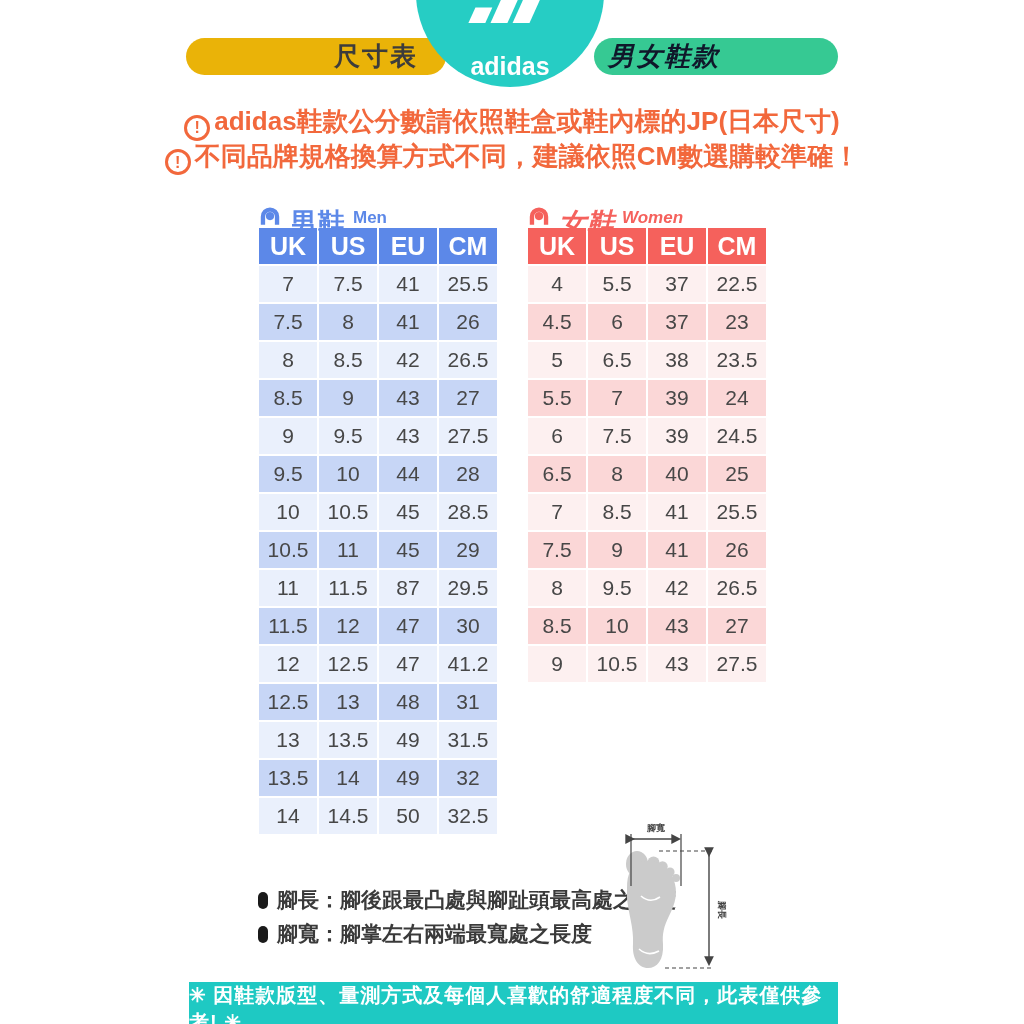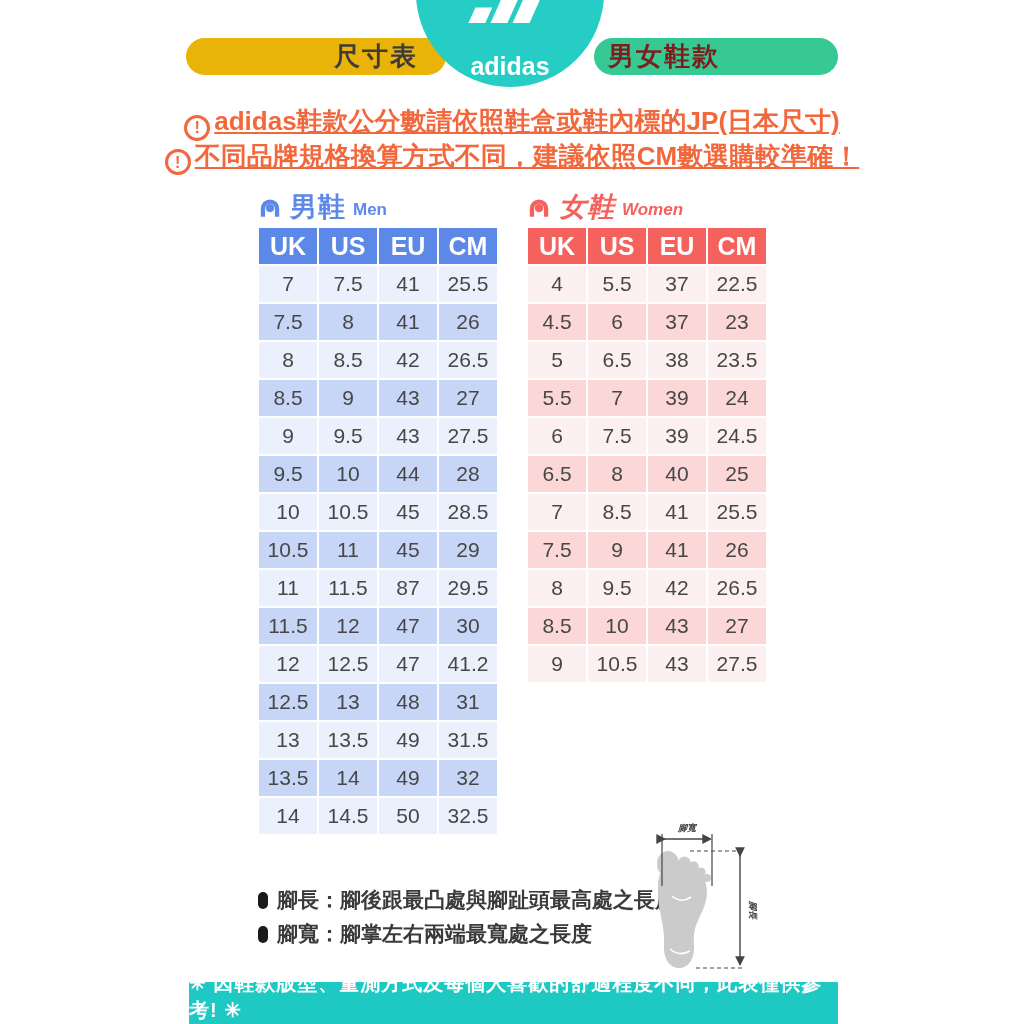--- a/index.html
+++ b/index.html
@@ -6,37 +6,37 @@
   body{
     width:1024px;height:1024px;position:relative;background:#ffffff;
     font-family:"Liberation Sans",sans-serif;overflow:hidden;
   }
   .abs{position:absolute;}
 
   
   .pill{position:absolute;top:38px;height:37px;border-radius:19px;display:flex;align-items:center;
         box-sizing:border-box;font-size:26px;font-weight:bold;z-index:1;letter-spacing:2px;}
   .pill-left{left:186px;width:260px;background:#eab308;color:#3C3C3C;justify-content:flex-end;padding-right:28px;}
-  .pill-right{left:594px;width:244px;background:#36C993;color:#7f1d1d;padding-left:14px;}
+  .pill-right{left:594px;width:244px;background:#36C993;color:#0f172a;padding-left:14px;font-style:italic;}
   .brand-circle{position:absolute;left:416px;top:-101px;width:188px;height:188px;border-radius:50%;
         background:#26CDC4;z-index:2;display:flex;flex-direction:column;align-items:center;
         justify-content:flex-end;padding-bottom:10px;box-sizing:border-box;}
   .brand-word{color:#fff;font-size:25px;font-weight:bold;letter-spacing:0px;line-height:22px;margin-top:28px;}
 
   
   .notices{position:absolute;top:106px;left:0;width:1024px;text-align:center;color:#F2683C;
            font-weight:bold;font-size:26px;line-height:31px;}
-  .notice-line{white-space:nowrap;text-decoration:underline;}
+  .notice-line{white-space:nowrap;}
   .excl-icon{display:inline-flex;align-items:center;justify-content:center;width:20px;height:20px;
            border:3px solid #F2683C;border-radius:50%;font-size:16px;font-weight:bold;color:#F2683C;
            margin-right:4px;vertical-align:-3px;box-sizing:content-box;}
 
   
   .section-title{position:absolute;top:189px;display:flex;align-items:center;gap:7px;font-weight:bold;}
-  .st-zh{font-size:27px;letter-spacing:1px;}
+  .st-zh{font-size:27px;letter-spacing:1px;margin-top:16px;}
   .st-en{font-size:17px;padding-top:6px;}
   .men-color{color:#5C88E8;}
   .women-color{color:#F5615C;font-style:italic;}
 
   
   table{border-collapse:separate;border-spacing:2px;table-layout:fixed;position:absolute;}
   th,td{width:58px;height:36px;text-align:center;vertical-align:middle;padding:0;}
   th{color:#ffffff;font-size:25px;font-weight:bold;}
   td{font-size:21px;color:#474747;}
   .men-table{left:257px;top:226px;}
@@ -50,21 +50,21 @@
 
   
   .m-note{position:absolute;left:258px;display:flex;align-items:center;font-size:21px;font-weight:bold;
           color:#3A3A3A;white-space:nowrap;}
   .m-note-1{top:886px;}
   .m-note-2{top:920px;}
   .bullet{display:inline-block;width:10px;height:17px;background:#1a1a1a;border-radius:5px;margin-right:9px;}
 
   
   .footer-bar{position:absolute;left:189px;top:982px;width:649px;height:42px;background:#1EC9C3;
-          display:flex;align-items:flex-end;justify-content:center;color:#ffffff;font-size:20px;
+          display:flex;align-items:flex-start;justify-content:center;color:#ffffff;font-size:20px;
           font-weight:bold;letter-spacing:1px;}
 
   svg text{font-family:"Liberation Sans",sans-serif;}
 </style>
 </head>
 <body>
 
 <div class="pill pill-left">
   <span>尺寸表</span>
 </div>
@@ -295,21 +295,21 @@
 
 <div class="m-note m-note-1">
   <span class="bullet"></span>
   <span>腳長：腳後跟最凸處與腳趾頭最高處之長度</span>
 </div>
 <div class="m-note m-note-2">
   <span class="bullet"></span>
   <span>腳寬：腳掌左右兩端最寬處之長度</span>
 </div>
 
-<div class="abs" style="left:646px;top:816px;font-style:italic;">
+<div class="abs" style="left:615px;top:816px;">
   <svg width="124" height="162" viewBox="0 0 124 162">
     <defs>
       <marker id="ah" markerWidth="7" markerHeight="7" refX="5.5" refY="3.5" orient="auto">
         <path d="M0,0 L7,3.5 L0,7 Z" fill="#444444"></path>
       </marker>
     </defs>
 
     <g fill="#CBCBCB">
       <ellipse cx="22" cy="48" rx="11" ry="13"></ellipse>
       <circle cx="38.5" cy="46.5" r="6"></circle>

